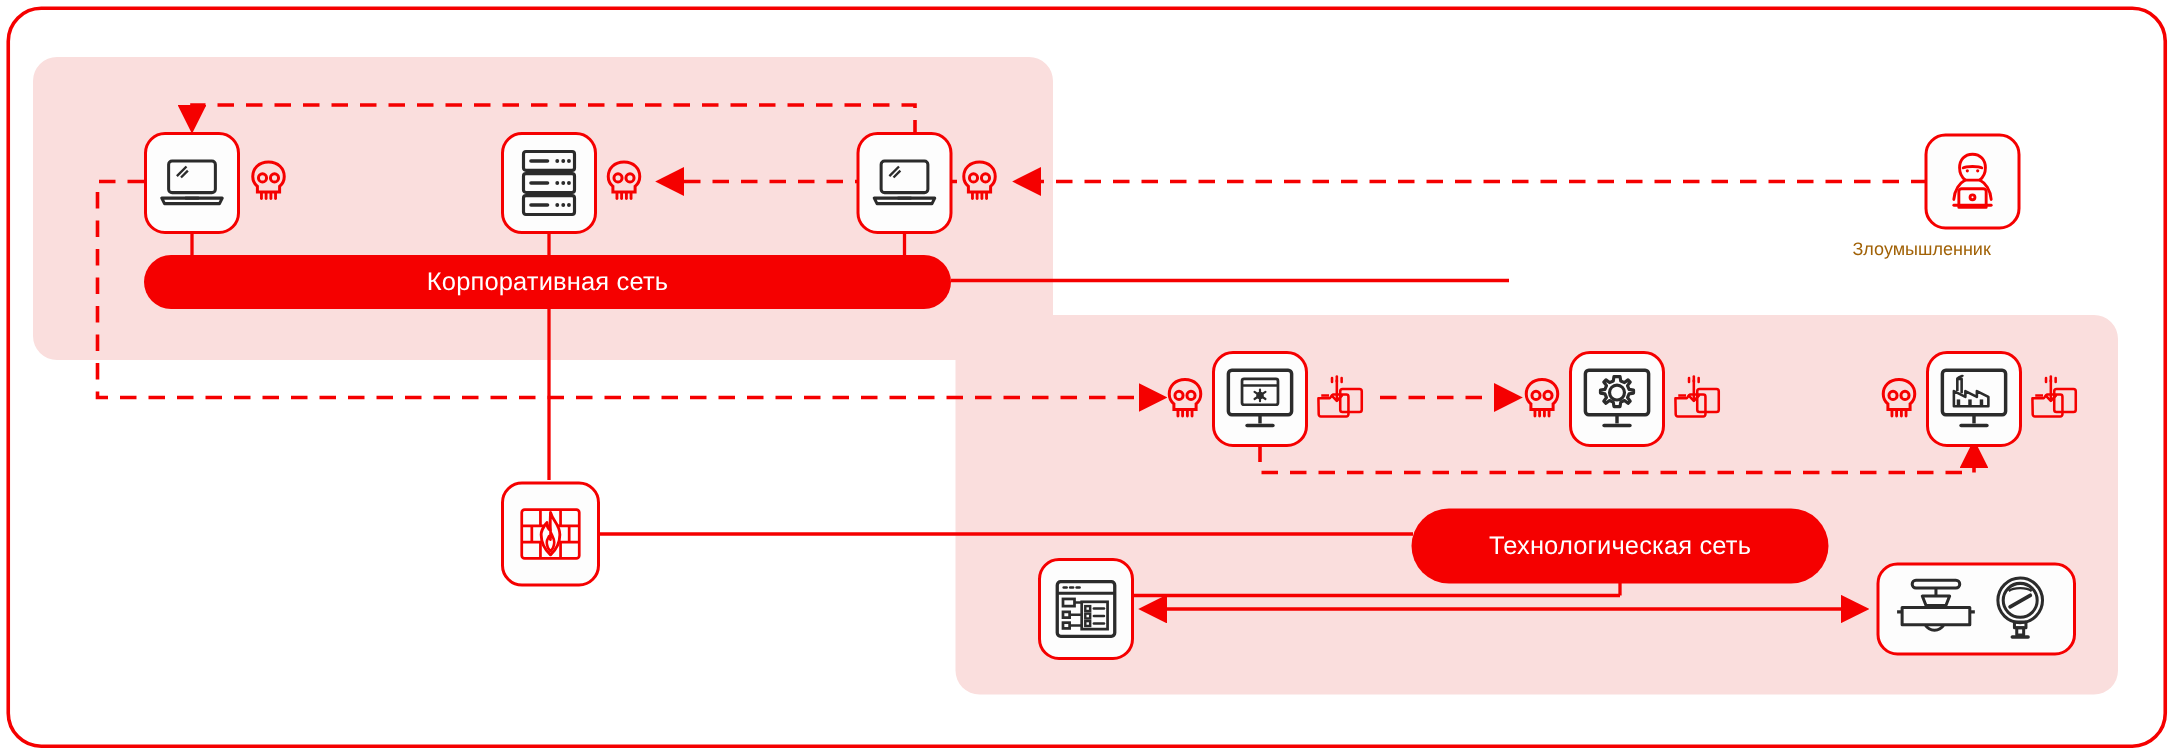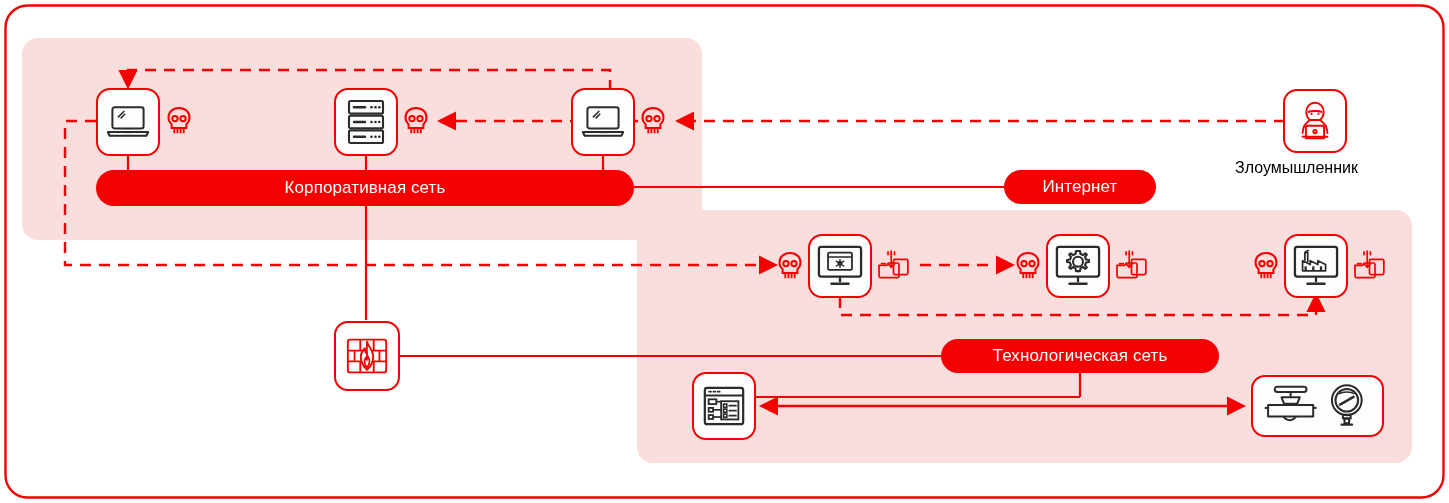--- a/index.html
+++ b/index.html
@@ -2,21 +2,21 @@
 <html><head>
 <meta charset="utf-8">
 <style>
   html,body{margin:0;padding:0;background:#ffffff;}
   body{font-family:"Liberation Sans","DejaVu Sans",sans-serif;}
   #stage{position:relative;width:1449px;height:503px;background:#ffffff;overflow:hidden;}
   #svgroot{position:absolute;left:0;top:0;width:1449px;height:503px;}
   .pill{position:absolute;display:flex;align-items:center;justify-content:center;
         background:#f50000;border-radius:999px;color:#ffffff;white-space:nowrap;
         font-size:17px;letter-spacing:.1px;z-index:6;}
-  .zonelabel{position:absolute;color:#000000;font-size:16px;white-space:nowrap;z-index:6;}
+  .zonelabel{position:absolute;color:#a16207;font-size:12px;white-space:nowrap;z-index:6;}
   .nodebox{position:absolute;background:#fdfdfd;border:2.5px solid #f50000;border-radius:14px;
            box-sizing:border-box;display:flex;align-items:center;justify-content:center;z-index:5;}
   .plainicon{position:absolute;z-index:5;}
   svg{display:block;overflow:visible;}
 </style>
 </head>
 <body>
 
 <div id="stage">
 
@@ -61,24 +61,21 @@
 
       <path d="M920,265 H1012" marker-end="url(#arrRed)"></path>
 
       <path d="M840,297 V315 H1316 V296" marker-end="url(#arrRed)"></path>
     </g>
   </svg>
 
   <div class="pill" style="left:96px;top:170px;width:538px;height:36px;">
     <span>Корпоративная сеть</span>
   </div>
-  <div class="pill" style="left:1004px;top:170px;width:152px;height:34px;">
-    <span>Интернет</span>
-  </div>
-  <div class="pill" style="left:941px;top:339px;width:278px;height:34px;justify-content:center;">
+  <div class="pill" style="left:941px;top:339px;width:278px;height:50px;justify-content:center;">
     <span>Технологическая сеть</span>
   </div>
 
   <div class="zonelabel" style="left:1235px;top:159px;">Злоумышленник</div>
 
   <div class="nodebox" style="left:96px;top:88px;width:64px;height:68px;">
     <svg width="44" height="40" viewBox="0 0 48 40">
       <rect x="7" y="4" width="34" height="23" rx="2.5" fill="none" stroke="#2b2b2b" stroke-width="2.2"></rect>
       <line x1="13" y1="15" x2="20" y2="8" stroke="#2b2b2b" stroke-width="1.7"></line>
       <line x1="16" y1="16" x2="21" y2="11" stroke="#2b2b2b" stroke-width="1.7"></line>

